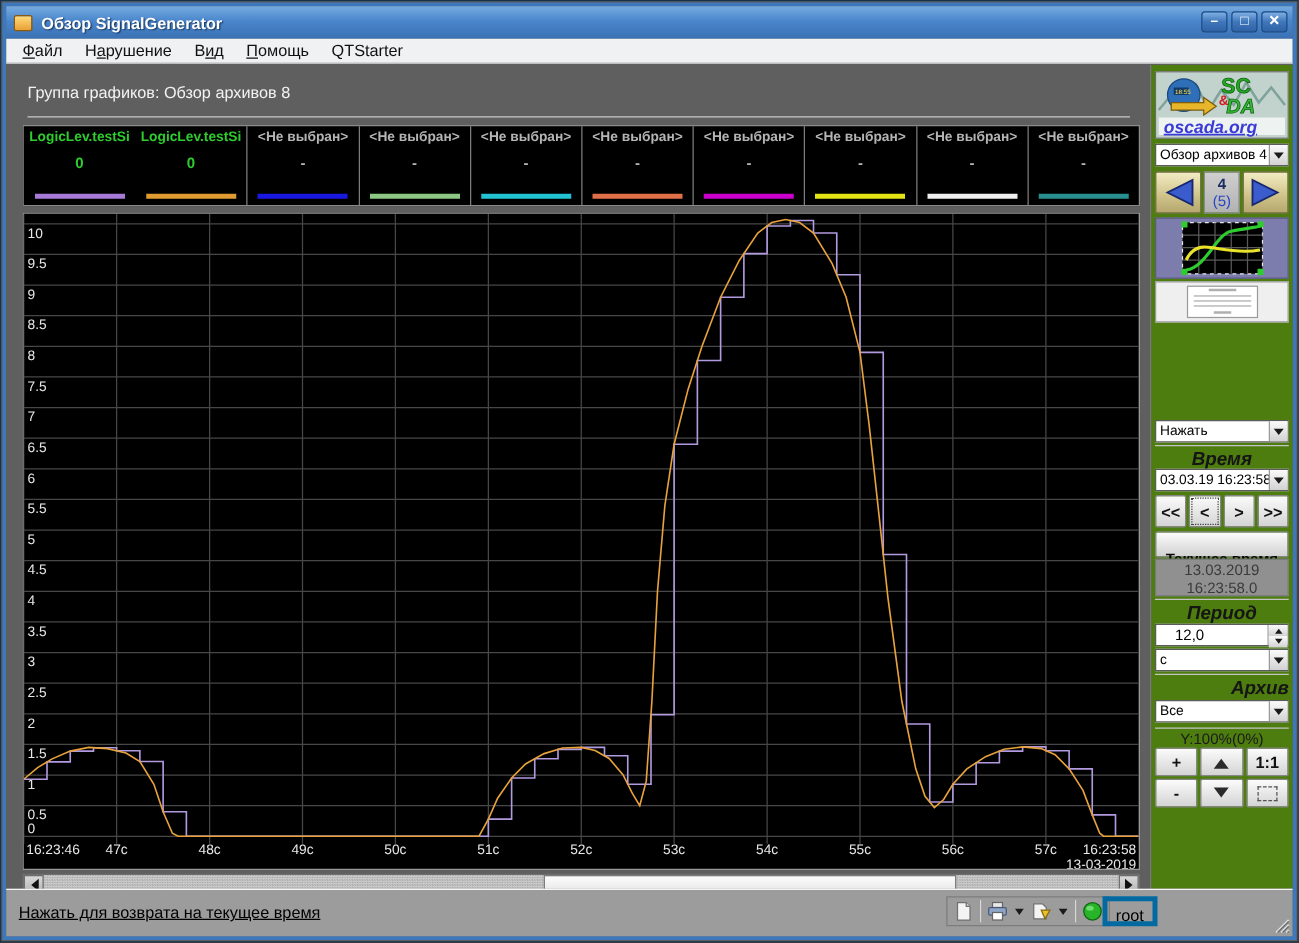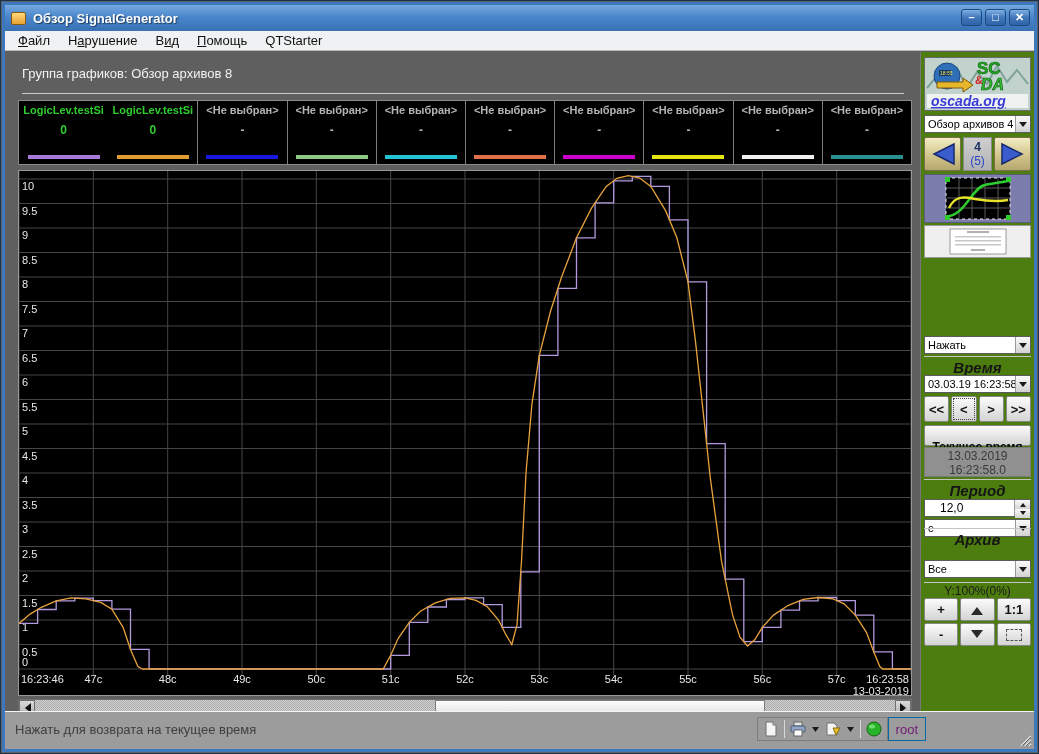--- a/index.html
+++ b/index.html
@@ -64,34 +64,34 @@
   #btn-current{top:373px;height:21px;background:linear-gradient(#fbfbfb,#d2d2d2);border:1px solid #868686;border-radius:2px;font-weight:bold;font-size:12px;color:#0a0a0a;text-align:center;padding-top:14px;}
   #timebox{top:395px;height:30px;background:#909090;border:1px solid #7b7b7b;text-align:center;font-size:12px;color:#3a3a3a;line-height:14px;padding-top:1px;}
   #head-period{top:427px;}
   #spin{top:447px;height:18px;display:flex;background:#fff;border:1px solid #5c5c5e;font-size:12px;}
   #spin .stext{flex:1;padding:1px 3px;margin-left:12px;}
   #spin .sbtns{width:16px;border-left:1px solid #9a9a9a;display:flex;flex-direction:column;}
   #spin .sbtns div{flex:1;background:linear-gradient(#fafafa,#d2d2d2);display:flex;align-items:center;justify-content:center;}
   .tri-u-s{width:0;height:0;border:3px solid transparent;border-bottom:4px solid #1a1a1a;margin-bottom:2px;}
   .tri-d-s{width:0;height:0;border:3px solid transparent;border-top:4px solid #1a1a1a;margin-top:2px;}
   #combo-unit{top:467px;}
-  #head-archive{top:476px;}
+  #head-archive{top:487px;text-align:right;}
   #combo-archive{top:508px;}
   #zoomlabel{top:530px;font-size:12px;color:#1a1a1a;text-align:center;border-top:1px solid #c4c4c4;padding-top:1px;}
   #zoomgrid{top:546px;height:48px;display:grid;grid-template-columns:1fr 1fr 1fr;grid-gap:2px;}
   .zbtn{background:linear-gradient(#fbfbfb,#d4d4d4);border:1px solid #868686;border-radius:2px;font-weight:bold;font-size:13px;color:#111;display:flex;align-items:center;justify-content:center;}
   .tri-u-b{width:0;height:0;border:6px solid transparent;border-bottom:8px solid #2a2a2a;margin-bottom:4px;}
   .tri-d-b{width:0;height:0;border:6px solid transparent;border-top:8px solid #2a2a2a;margin-top:4px;}
   .dashed-rect{width:16px;height:12px;border:1px dashed #555;}
   
   #statusbar{position:absolute;left:0;bottom:0;right:0;height:38px;background:#9c9c9c;border-top:1px solid #f5f5f5;}
-  #status-text{position:absolute;left:10px;top:10px;font-size:13px;color:#404040;}
+  #status-text{position:absolute;left:10px;top:10px;font-size:13px;color:#000000;text-decoration:underline;}
   #status-icons{position:absolute;right:146px;top:5px;height:24px;border:1px solid #7c7c7c;display:flex;align-items:center;padding:0 5px;gap:5px;}
   .vsep{width:1px;height:18px;background:#7a7a7a;border-right:1px solid #d8d8d8;}
-  #root-box{position:absolute;right:108px;top:5px;height:24px;border:1px solid #0369a1;color:#701a75;font-size:13px;padding:4px 7px 0 7px;}
+  #root-box{position:absolute;right:108px;top:5px;height:24px;border:4px solid #0369a1;color:#000000;font-size:13px;padding:4px 7px 0 7px;}
   #grip{position:absolute;right:2px;bottom:2px;}
 </style>
 </head>
 <body>
 
 <div id="win">
  <div id="frame">
 
   <div id="titlebar">
     <div id="title-icon"></div>

